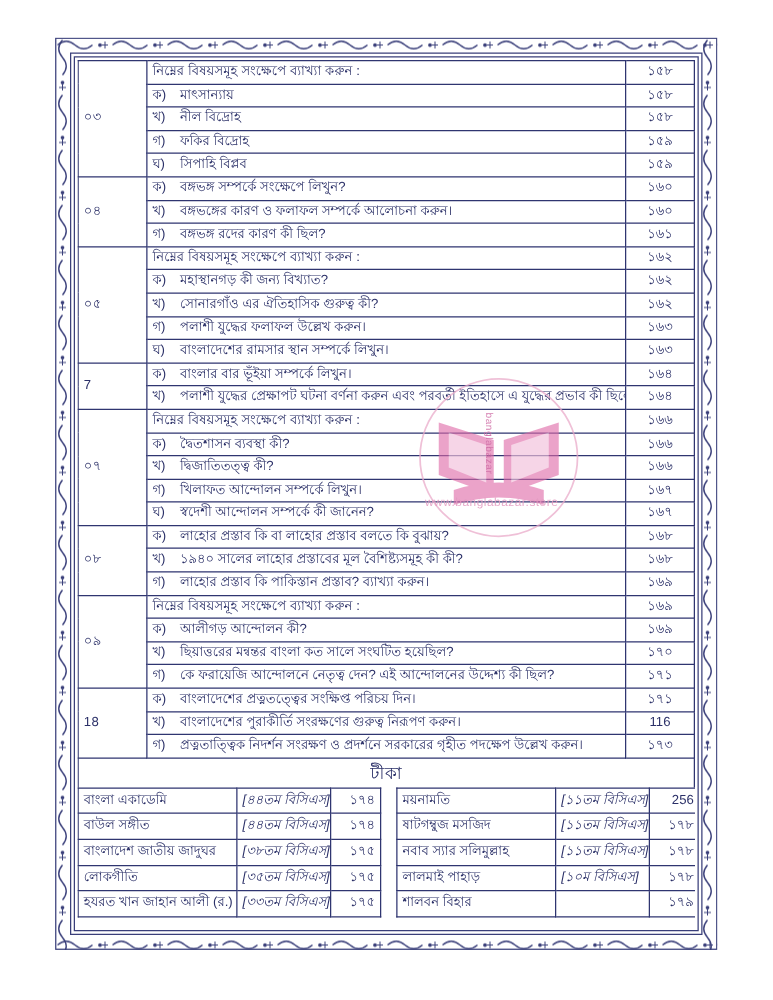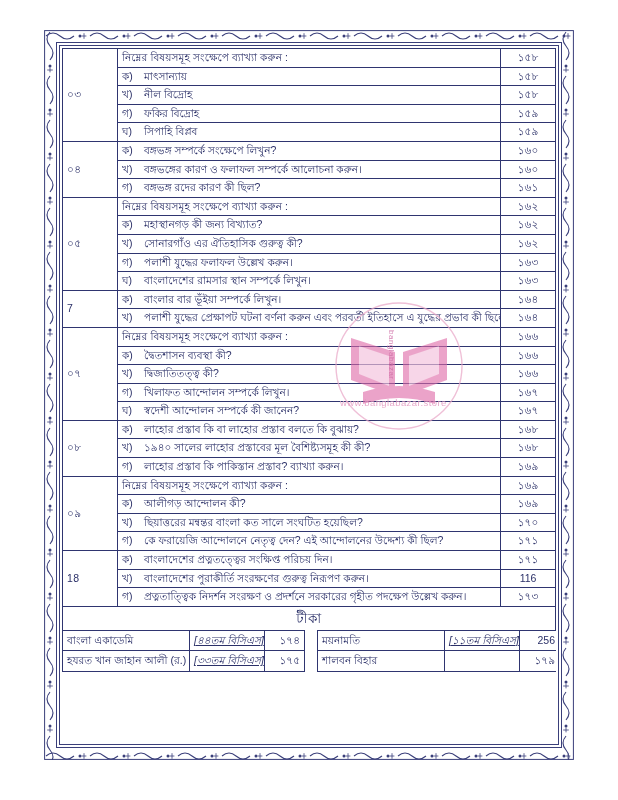--- a/index.html
+++ b/index.html
@@ -63,21 +63,21 @@
   #tika-title{
     text-align:center;font-size:13.5px;font-weight:normal;letter-spacing:.5px;
   }
   #ttable{table-layout:fixed;margin-top:0;}
   #ttable td{
     border:0.9px solid #2f3570;
     height:19.6px;line-height:19.6px;
     padding:0 4px;font-size:10.5px;white-space:nowrap;overflow:hidden;
   }
   .t-name{width:118px;}
-  .t-bcs{width:66px;text-align:left;font-size:8.6px;font-style:italic;padding-right:5px;text-decoration:underline;}
+  .t-bcs{width:66px;text-align:left;font-size:8.6px;font-style:italic;padding-right:5px;}
   .t-pg{width:31px;text-align:right;font-size:10.5px;}
   .t-gap{width:4px;border:none !important;}
 
   
   #watermark{
     position:absolute;left:333px;top:300px;width:132px;height:132px;
     pointer-events:none;opacity:.72;
   }
   #wm-url{
     position:absolute;left:340px;top:397px;
@@ -268,20 +268,47 @@
           <tr>
             <td class="t-name">বাংলা একাডেমি</td>
             <td class="t-bcs">[৪৪তম বিসিএস]</td>
             <td class="t-pg">১৭৪</td>
             <td class="t-gap"></td>
             <td class="t-name">ময়নামতি</td>
             <td class="t-bcs">[১১তম বিসিএস]</td>
             <td class="t-pg">256</td>
           </tr>
           <tr>
+            <td class="t-name">বাউল সঙ্গীত</td>
+            <td class="t-bcs">[৪৪তম বিসিএস]</td>
+            <td class="t-pg">১৭৪</td>
+            <td class="t-gap"></td>
+            <td class="t-name">ষাটগম্বুজ মসজিদ</td>
+            <td class="t-bcs">[১১তম বিসিএস]</td>
+            <td class="t-pg">১৭৮</td>
+          </tr>
+          <tr>
+            <td class="t-name">বাংলাদেশ জাতীয় জাদুঘর</td>
+            <td class="t-bcs">[৩৮তম বিসিএস]</td>
+            <td class="t-pg">১৭৫</td>
+            <td class="t-gap"></td>
+            <td class="t-name">নবাব স্যার সলিমুল্লাহ</td>
+            <td class="t-bcs">[১১তম বিসিএস]</td>
+            <td class="t-pg">১৭৮</td>
+          </tr>
+          <tr>
+            <td class="t-name">লোকগীতি</td>
+            <td class="t-bcs">[৩৫তম বিসিএস]</td>
+            <td class="t-pg">১৭৫</td>
+            <td class="t-gap"></td>
+            <td class="t-name">লালমাই পাহাড়</td>
+            <td class="t-bcs">[১০ম বিসিএস]</td>
+            <td class="t-pg">১৭৮</td>
+          </tr>
+          <tr>
             <td class="t-name">হযরত খান জাহান আলী (র.)</td>
             <td class="t-bcs">[৩৩তম বিসিএস]</td>
             <td class="t-pg">১৭৫</td>
             <td class="t-gap"></td>
             <td class="t-name">শালবন বিহার</td>
             <td class="t-bcs"></td>
             <td class="t-pg">১৭৯</td>
           </tr>
         </tbody>
     </table>

